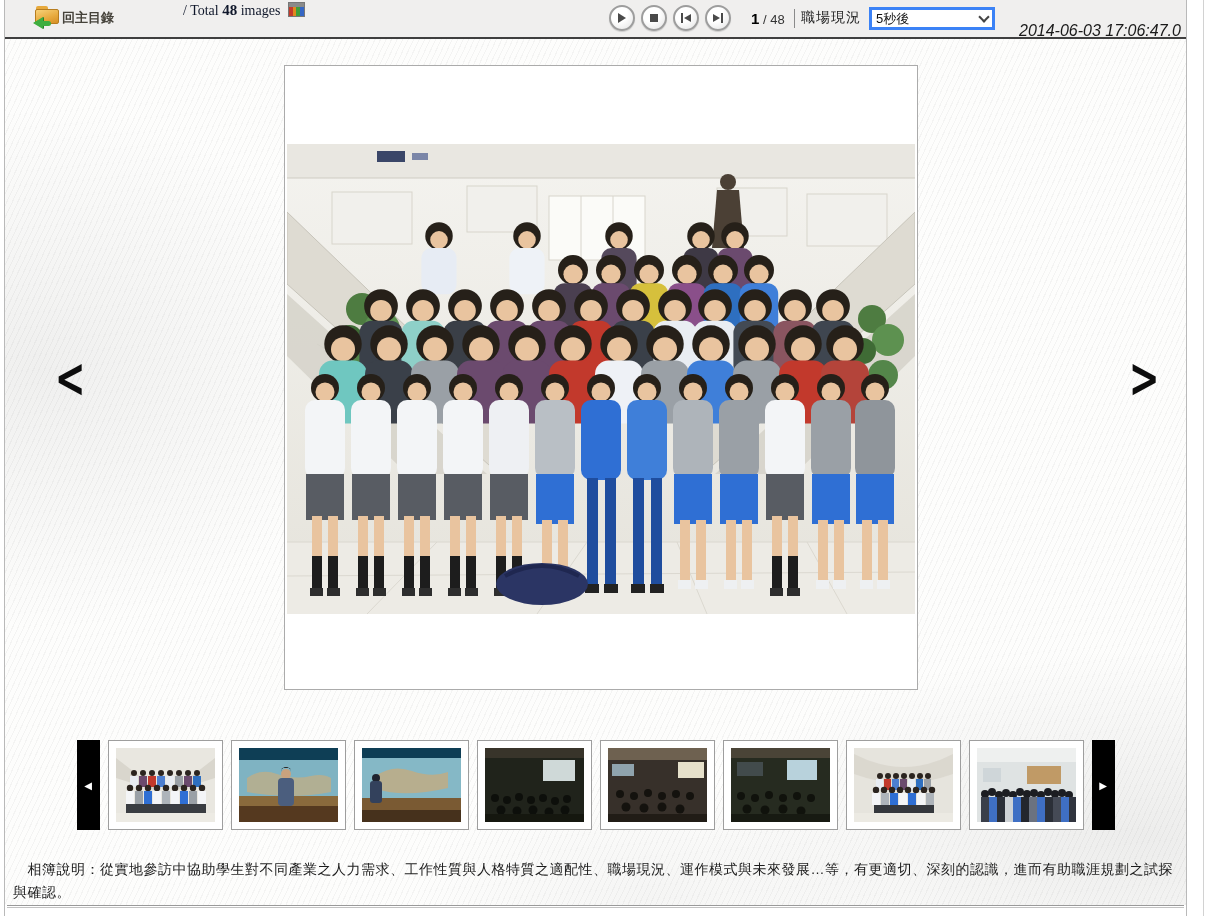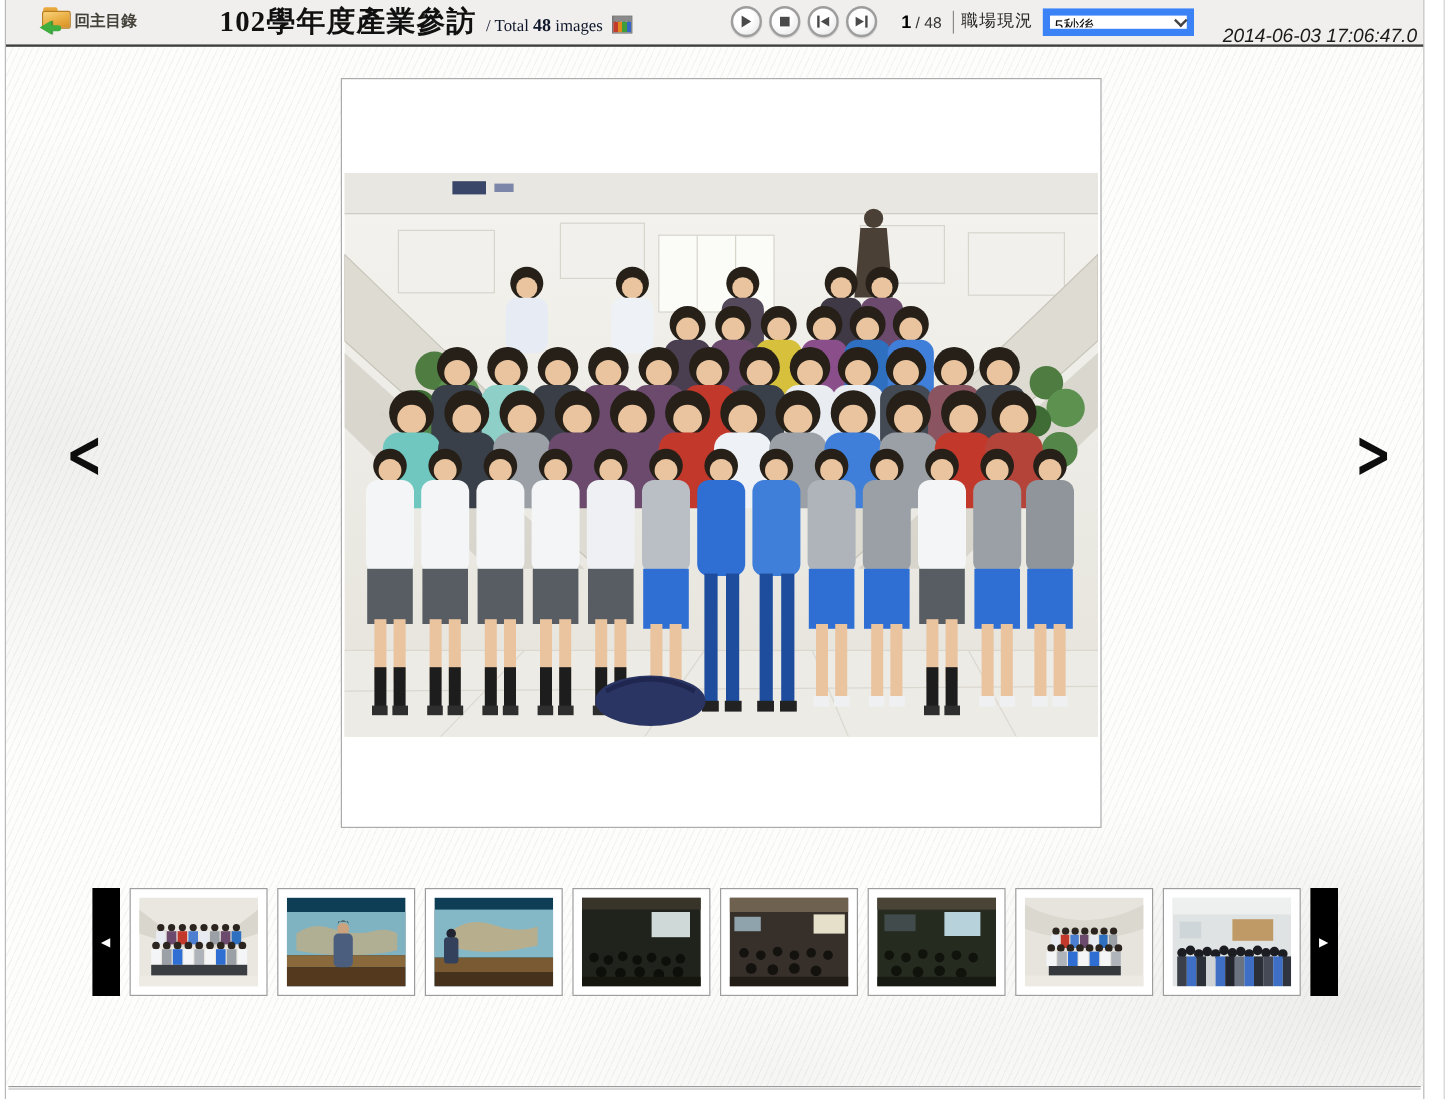--- a/index.html
+++ b/index.html
@@ -35,21 +35,21 @@
   .tri-r { width:0; height:0; border-left:8px solid #4a4a4a; border-top:5px solid transparent; border-bottom:5px solid transparent; }
   .tri-l { width:0; height:0; border-right:7px solid #4a4a4a; border-top:4.5px solid transparent; border-bottom:4.5px solid transparent; }
   .tri-r.sm { border-left-width:7px; border-top-width:4.5px; border-bottom-width:4.5px; }
   .sqr  { width:8px; height:8px; background:#4a4a4a; }
   .vbar { width:2.5px; height:10px; background:#4a4a4a; }
   .counter { position:absolute; left:746px; top:10px; font-size:13px; color:#333; }
   .counter b { font-size:15px; color:#000; }
   .hdr-div { position:absolute; left:789px; top:9px; height:19px; width:0; border-left:1px solid #8a8a8a; }
   .auto-label { position:absolute; left:796px; top:9px; font-size:14px; color:#222; letter-spacing:1px; }
   .sel-wrap { position:absolute; left:864px; top:7px; width:126px; height:23px; }
-  .sel-wrap select { width:100%; height:100%; border:6px solid #3b82f6; background:#fff; font-size:13px;
+  .sel-wrap select { width:100%; height:100%; border:3px solid #3b82f6; background:#fff; font-size:13px;
         padding:1px 20px 1px 4px; appearance:none; -webkit-appearance:none; border-radius:0;
         font-family:"Liberation Sans", sans-serif; color:#111; }
   .sel-chev { position:absolute; right:7px; top:6px; width:8px; height:8px;
         border-right:2px solid #444; border-bottom:2px solid #444; transform:rotate(45deg); pointer-events:none; }
   .timestamp { position:absolute; left:1014px; top:22px; font-size:16px; color:#1a1a1a;font-style:italic; }
 
   
   .fb-icon { position:relative; width:26px; height:21px; }
   .fb-icon .tab { position:absolute; left:1px; top:0; width:12px; height:6px; background:#e7a93c; border-radius:2px 2px 0 0; }
   .fb-icon .body { position:absolute; left:0; top:3px; width:24px; height:15px; border-radius:2px;
@@ -108,21 +108,20 @@
       <span class="fb-icon">
         <span class="tab"></span>
           <span class="body"></span>
           <span class="arrow"></span>
           <span class="arrow-tail"></span>
       </span>
       <span class="back-label">回主目錄</span>
     </div>
 
     <div class="title-wrap">
-      <span class="album-title">102學年度產業參訪</span>
       <span class="total-wrap">
         <span>/ Total</span>
         <b>48</b>
         <span>images</span>
         <span class="film-icon"></span>
       </span>
     </div>
 
     <div class="controls">
       <div class="pbtn">
@@ -539,16 +538,17 @@
           <rect x="68" y="49" width="8" height="25" fill="#2b2f38"></rect>
           <rect x="76" y="49" width="8" height="25" fill="#454a56"></rect>
           <rect x="84" y="49" width="8" height="25" fill="#3f6fc4"></rect>
           <rect x="92" y="49" width="7" height="25" fill="#30343e"></rect>
       </svg>
     </div>
 
     <div class="strip-btn">▶</div>
   </div>
 
+  <div class="descr">　相簿說明：從實地參訪中協助學生對不同產業之人力需求、工作性質與人格特質之適配性、職場現況、運作模式與未來發展…等，有更適切、深刻的認識，進而有助職涯規劃之試探與確認。</div>
   <div class="dbl-line"></div>
 
 </div>
 <div class="outer-right-line"></div>
 
 </body></html>

